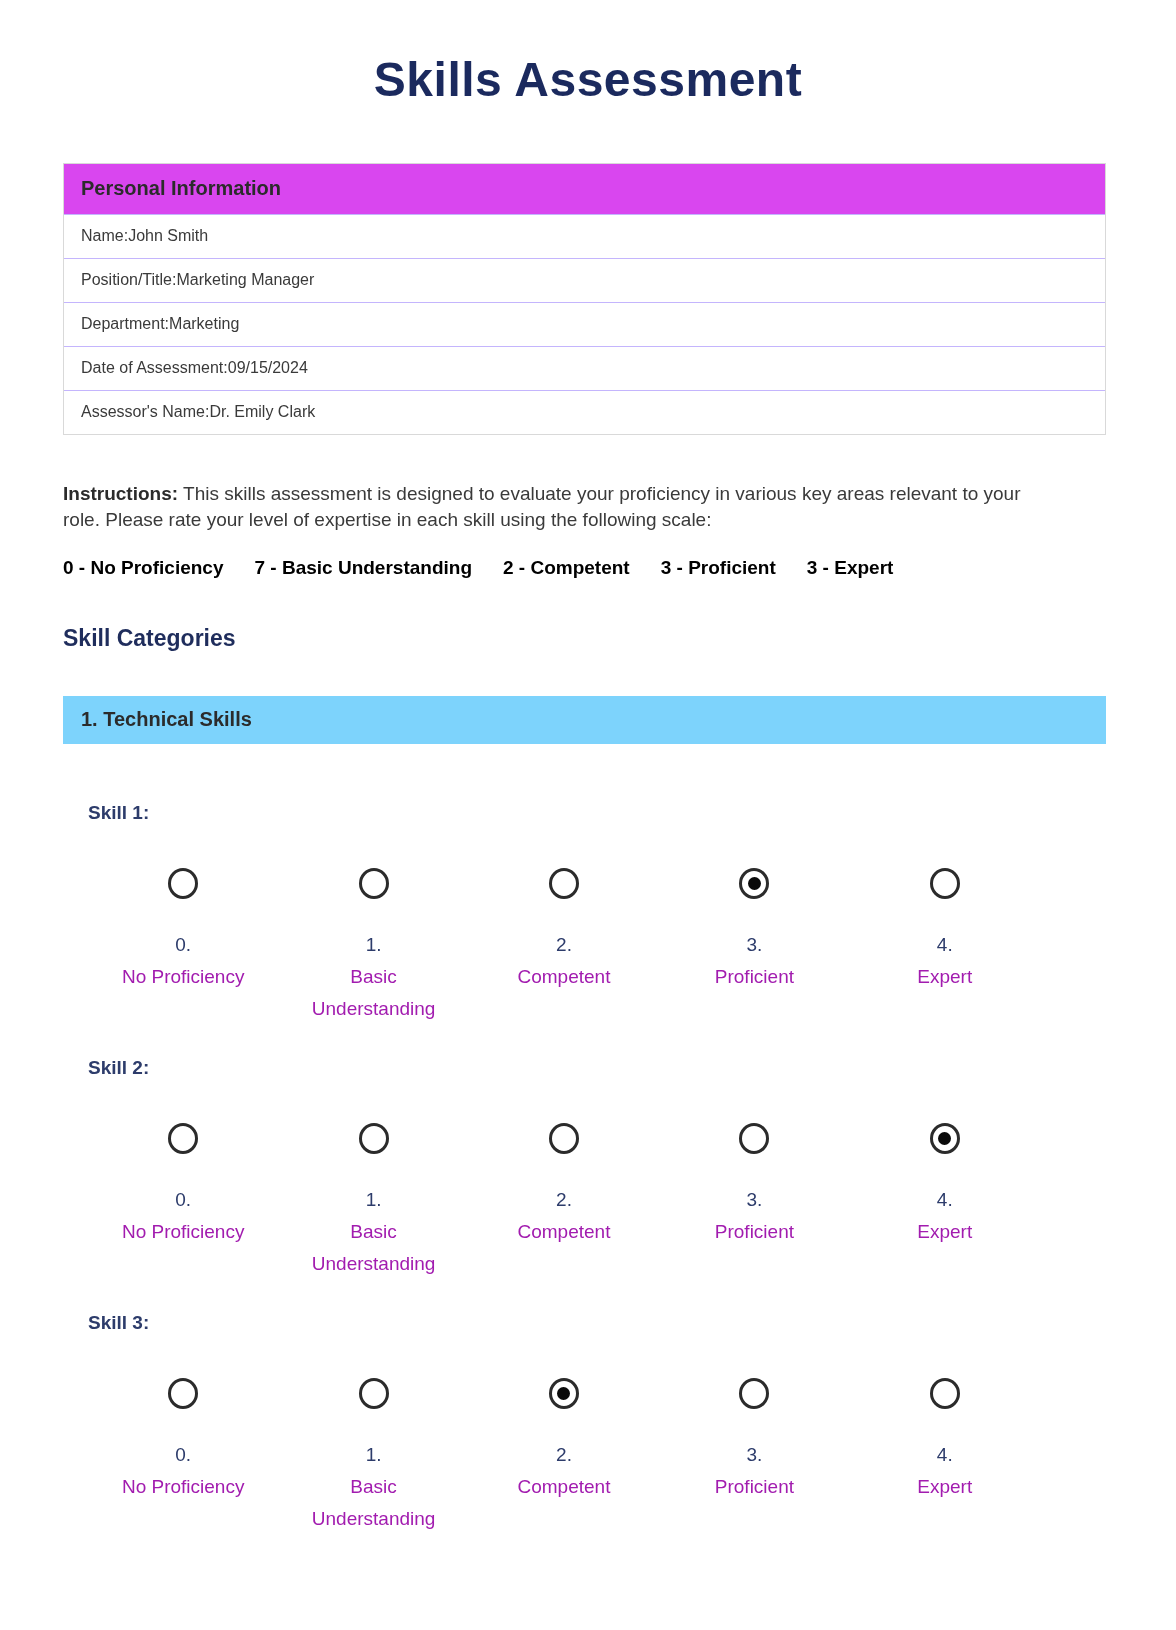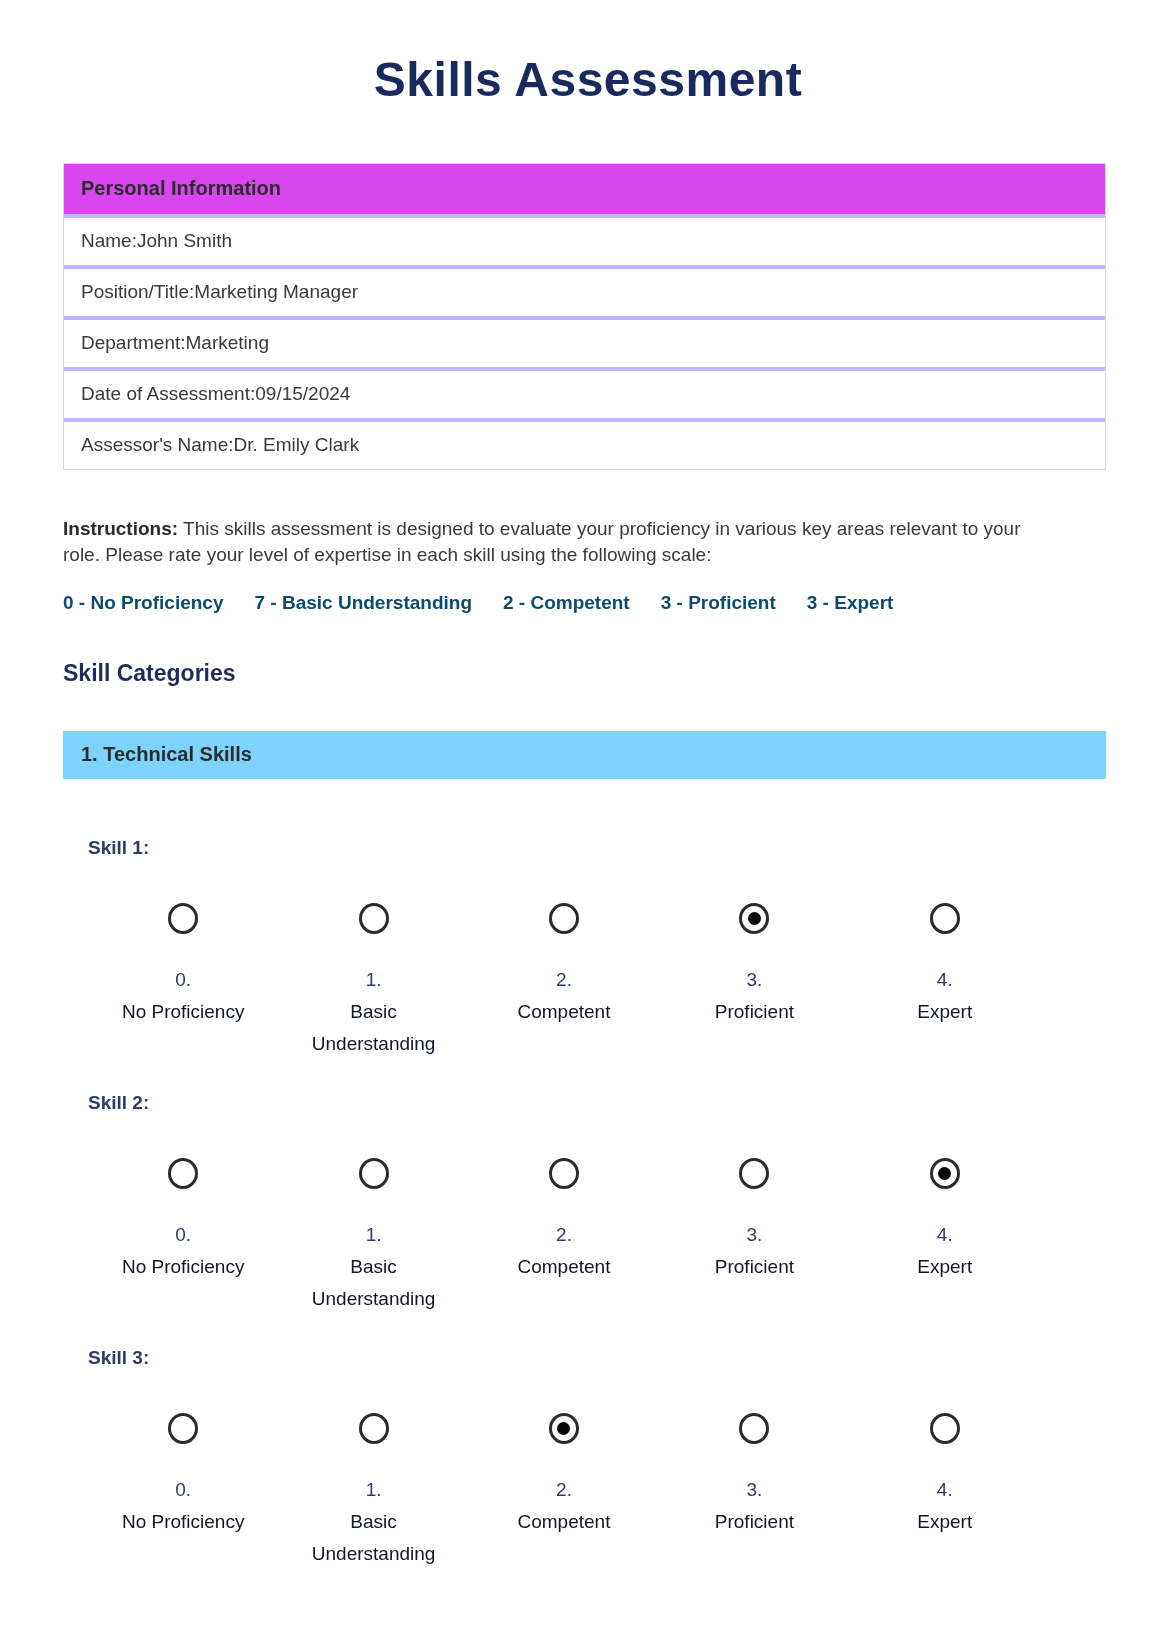--- a/index.html
+++ b/index.html
@@ -30,43 +30,43 @@
   }
   .pi-header {
     background: #d946ef;
     font-size: 20px;
     font-weight: bold;
     color: #2b2b2b;
     padding: 13px 17px 14px 17px;
   }
   .pi-row {
     background: #ffffff;
-    border-top: 4px solid #c4b5fd;
+    border-top: 1px solid #c4b5fd;
     padding: 12px 17px 13px 17px;
-    font-size: 19px;
+    font-size: 16px;
     color: #3a3a3a;
   }
 
   
   .instructions {
     margin-top: 46px;
     font-size: 19px;
     line-height: 1.38;
     color: #3a3a3a;
     width: 975px;
   }
   .instructions strong { color: #2b2b2b; margin-right: 5px; }
 
   .scale-row {
     margin-top: 24px;
     display: flex;
     gap: 31px;
     font-size: 19px;
     font-weight: bold;
-    color: #0c4a6e;
+    color: #000000;
   }
 
   h2.categories-heading {
     margin-top: 46px;
     text-align: left;
     font-size: 23px;
     font-weight: bold;
     color: #1f2d5c;
   }
 
@@ -119,21 +119,21 @@
 
   .opt-number {
     margin-top: 26px;
     font-size: 19px;
     line-height: 32px;
     color: #2d3c6b;
   }
   .opt-name {
     font-size: 19px;
     line-height: 32px;
-    color: #0f172a;
+    color: #a21caf;
     max-width: 172px;
     margin: 0 auto;
   }
 </style>
 </head>
 <body>
 
 <div class="page">
 
   <h1 class="doc-title">Skills Assessment</h1>

